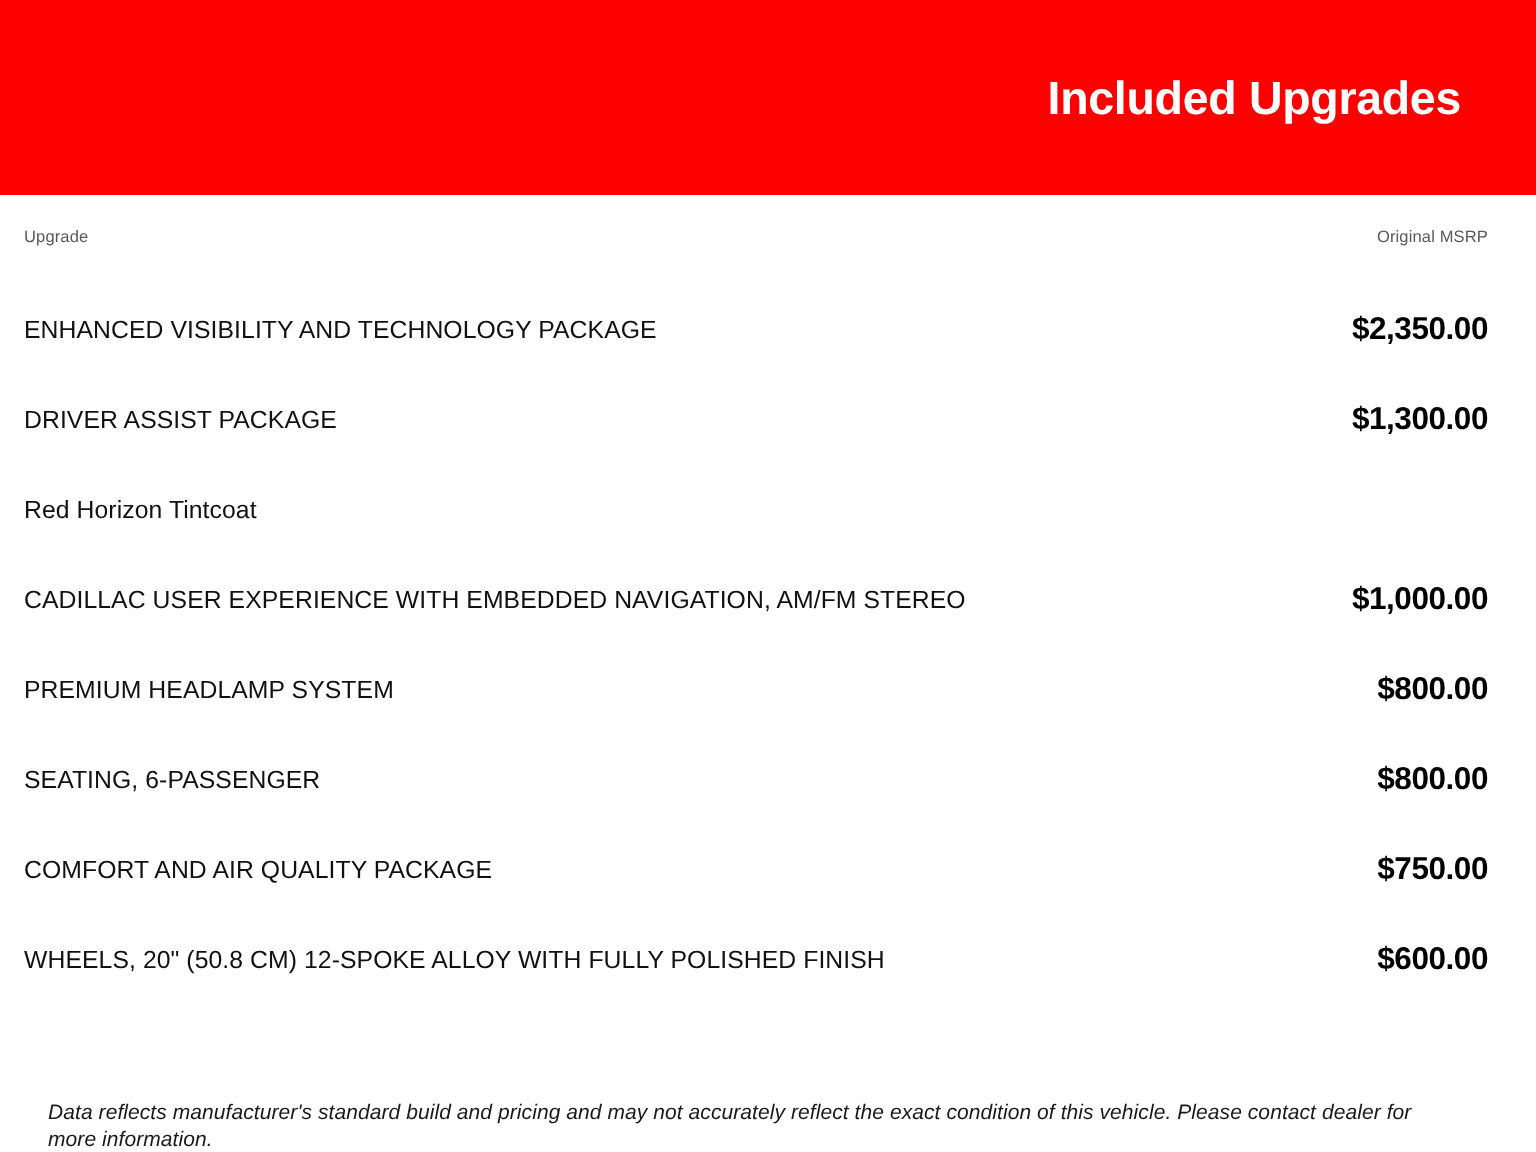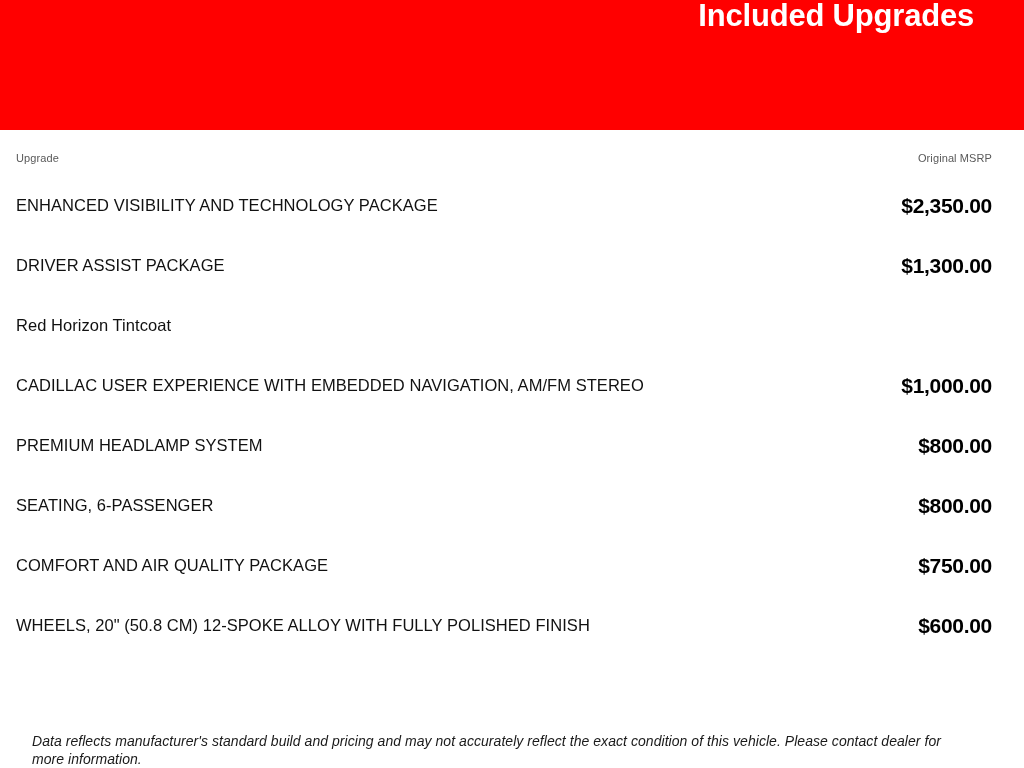--- a/index.html
+++ b/index.html
@@ -22,20 +22,21 @@
     display: flex;
     flex-direction: column;
   }
 
   
   .banner {
     width: 100%;
     height: 130px;
     background: #ff0000;
     display: flex;
+    align-items: center;
     justify-content: flex-end;
     padding-right: 50px;
     flex: 0 0 130px;
   }
 
   .banner-title {
     color: #ffffff;
     font-size: 31px;
     font-weight: bold;
     letter-spacing: -0.2px;
@@ -68,21 +69,21 @@
 
   .col-head-label.right { text-align: right; }
 
   .rows {
     display: flex;
     flex-direction: column;
   }
 
   .row {
     display: flex;
-    align-items: center;
+    align-items: flex-end;
     justify-content: space-between;
     min-height: 60px;
     padding: 4px 0;
   }
 
   .row-label {
     font-size: 16.5px;
     color: #111111;
     line-height: 1.42;
     letter-spacing: 0.05px;

